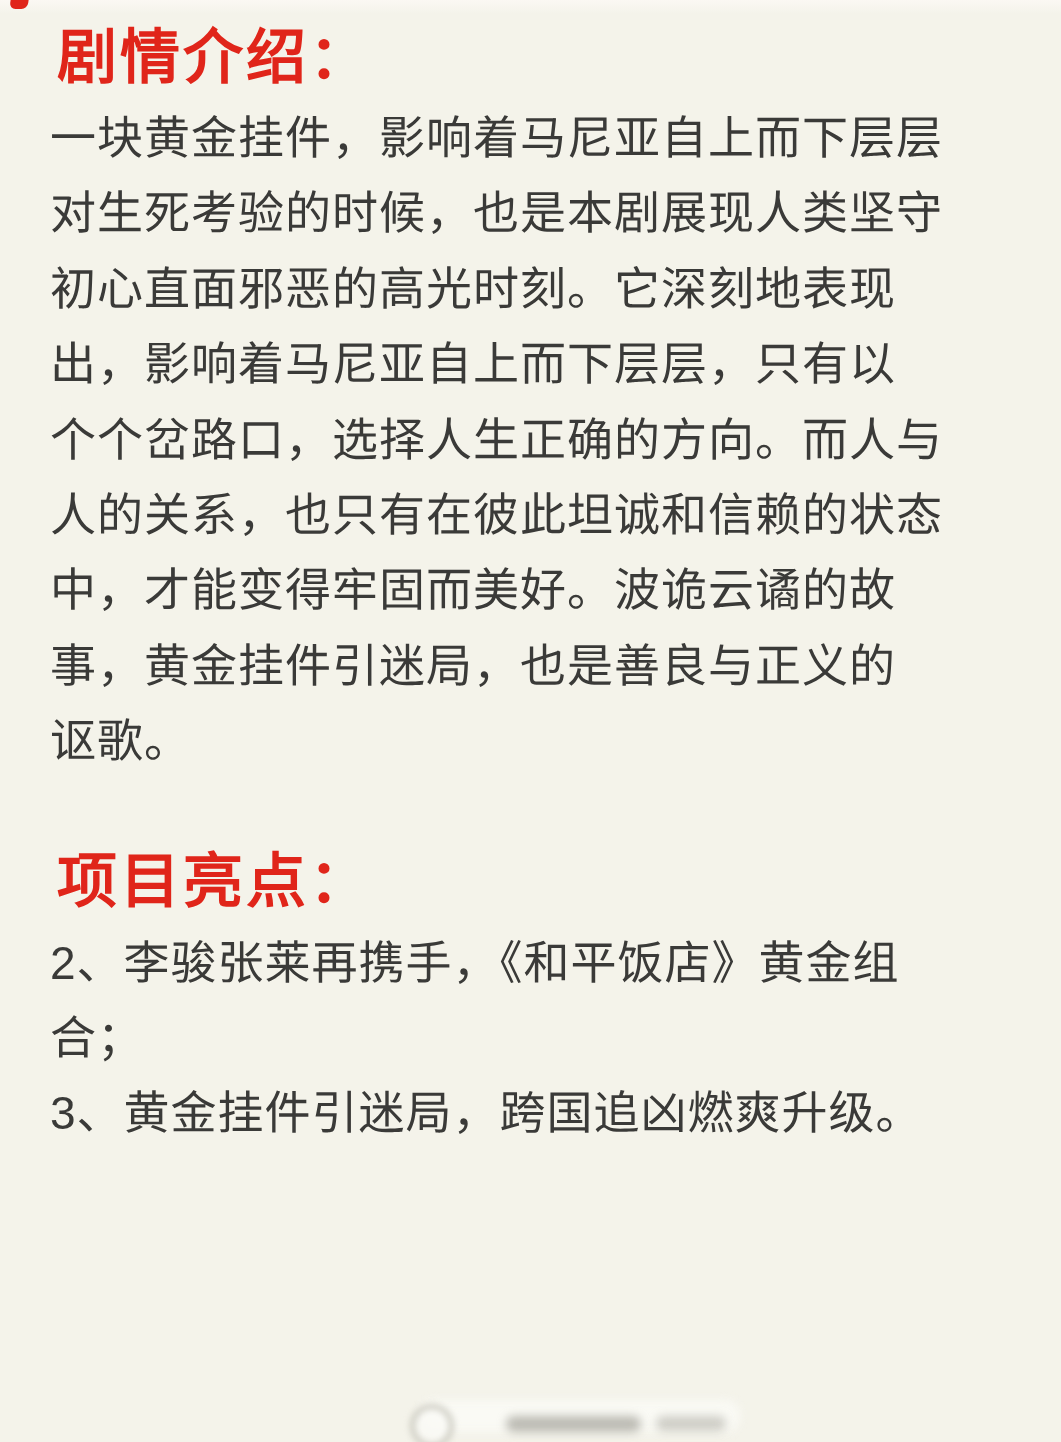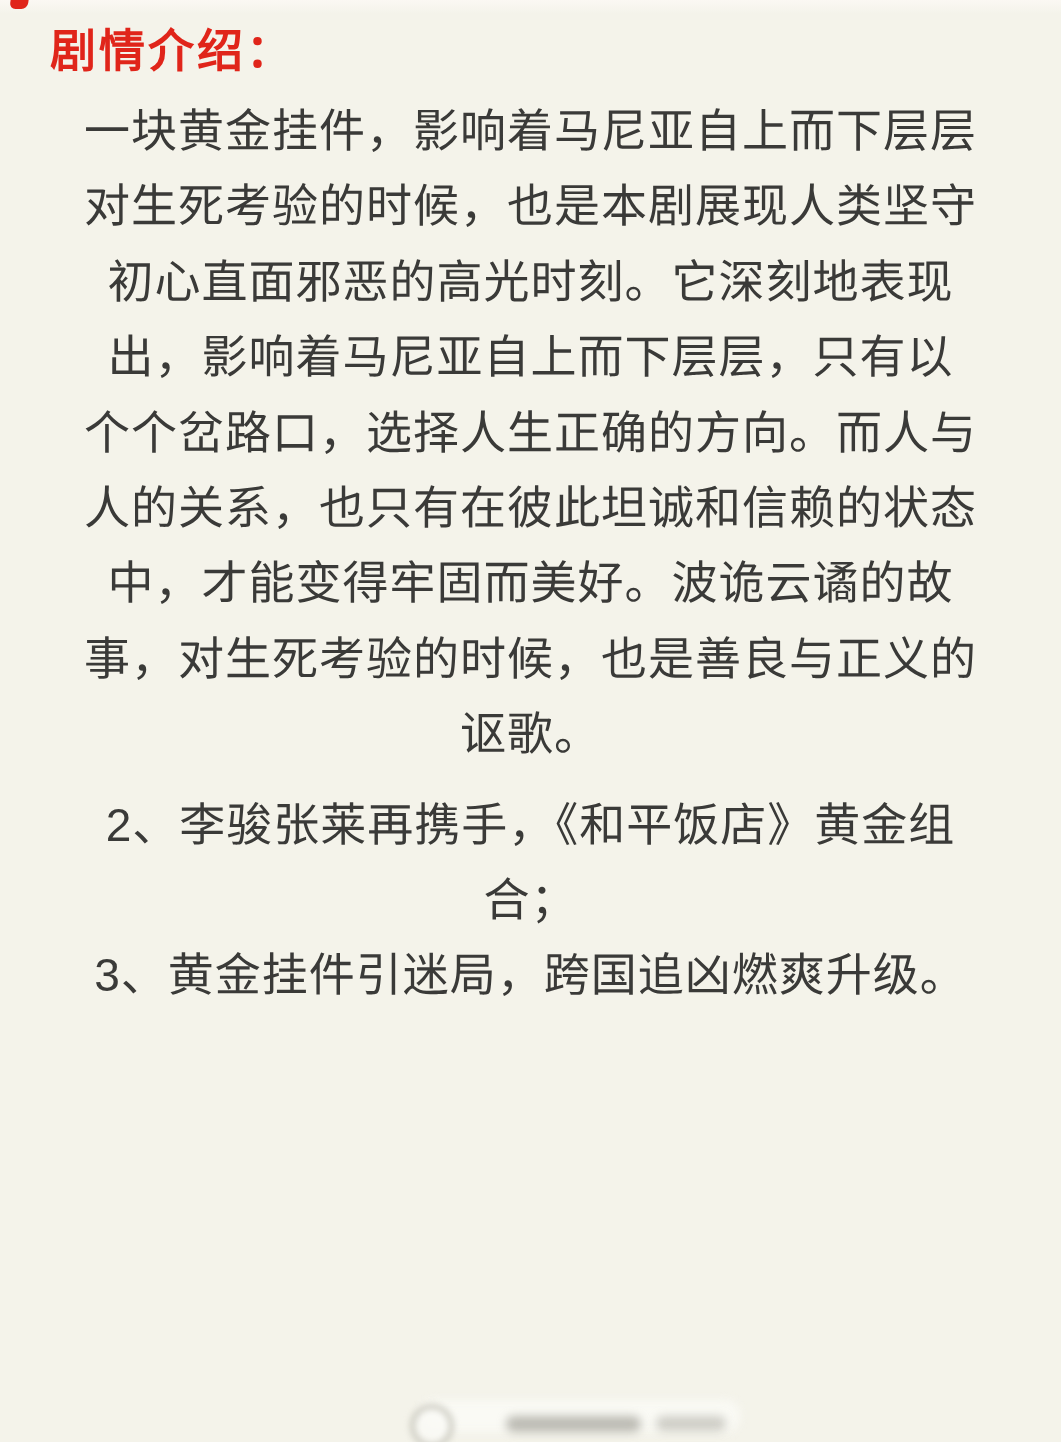--- a/index.html
+++ b/index.html
@@ -31,38 +31,37 @@
     border-radius: 0 0 6px 6px;
     transform: skewX(-8deg);
   }
   .content {
     position: absolute;
     left: 50px;
     top: 22px;
     width: 961px;
   }
   .red-heading {
-    margin: 0;
-    font-size: 46px;
+    margin: 7px;
+    font-size: 60px;
     line-height: 58px;
     font-weight: bold;
     letter-spacing: 3px;
     color: #e0251a;
   }
   .heading-highlights {
     margin-top: 73px;
   }
   .para {
     margin-top: 14px;
     font-size: 46px;
     line-height: 75.4px;
     letter-spacing: 1px;
     color: #3a3a38;
     font-weight: 500;
-    text-align: center;
   }
   .highlights-list {
     margin-top: 15px;
   }
   .line {
     white-space: nowrap;
   }
   
   .blurred-watermark {
     position: absolute;
@@ -126,24 +125,25 @@
   <h1 class="red-heading">剧情介绍：</h1>
 
   <div class="para">
     <div class="line">一块黄金挂件，影响着马尼亚自上而下层层</div>
     <div class="line">对生死考验的时候，也是本剧展现人类坚守</div>
     <div class="line">初心直面邪恶的高光时刻。它深刻地表现</div>
     <div class="line">出，影响着马尼亚自上而下层层，只有以</div>
     <div class="line">个个岔路口，选择人生正确的方向。而人与</div>
     <div class="line">人的关系，也只有在彼此坦诚和信赖的状态</div>
     <div class="line">中，才能变得牢固而美好。波诡云谲的故</div>
-    <div class="line">事，对生死考验的时候，也是善良与正义的</div>
+    <div class="line">事，黄金挂件引迷局，也是善良与正义的</div>
     <div class="line">讴歌。</div>
   </div>
 
+  <h1 class="red-heading heading-highlights">项目亮点：</h1>
 
   <div class="para highlights-list">
     <div class="line">2、李骏张莱再携手，《和平饭店》黄金组</div>
     <div class="line">合；</div>
     <div class="line">3、黄金挂件引迷局，跨国追凶燃爽升级。</div>
   </div>
 
 </div>
 
 <div class="blurred-watermark">

